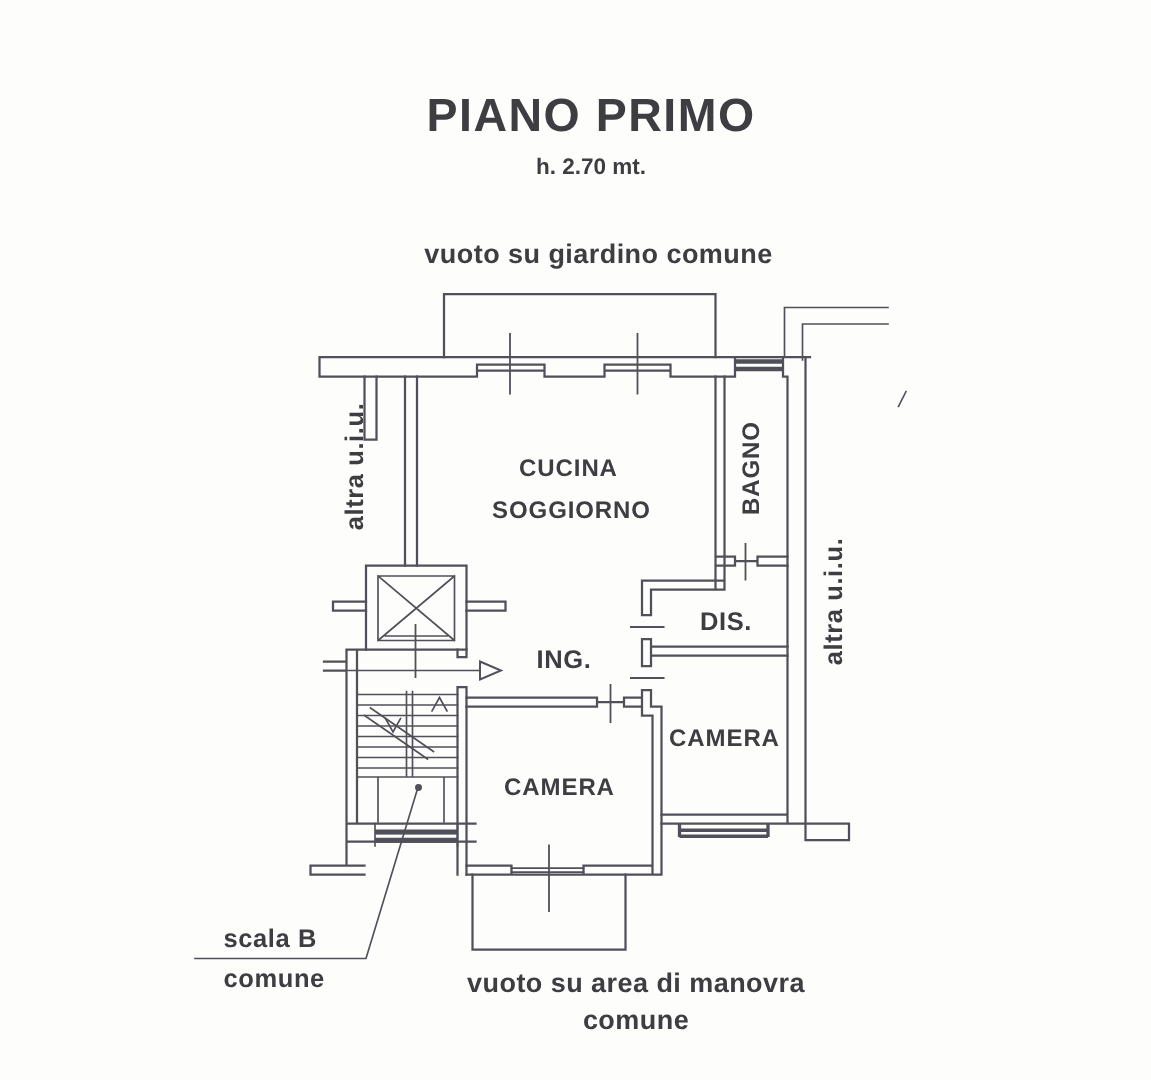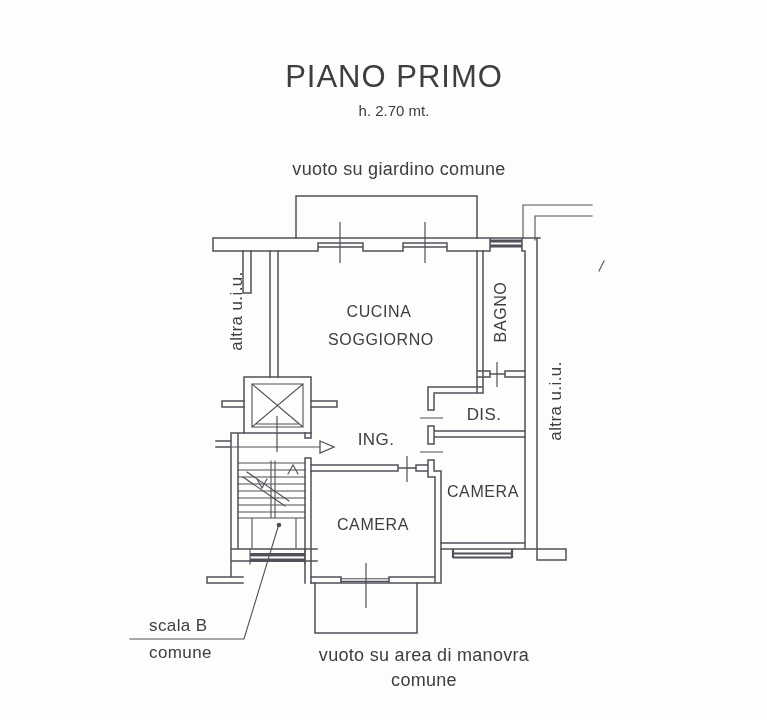--- a/index.html
+++ b/index.html
@@ -4,21 +4,21 @@
 <style>
   :root{
     --line:#50505a;
     --text:#3d3d42;
     --bg:#fdfdfb;
   }
   html,body{margin:0;padding:0;}
   body{background:#e8e8e8;font-family:"Liberation Sans",sans-serif;}
   .page{
     position:relative;width:767px;height:720px;background:var(--bg);
-    margin:0 auto;overflow:hidden;
+    margin:0 auto;overflow:hidden;font-weight:bold;
   }
   svg{position:absolute;left:0;top:0;}
   svg path, svg rect.box, svg circle{vector-effect:non-scaling-stroke;}
   .wall{stroke:var(--line);stroke-width:1.5;fill:none;stroke-linecap:square;}
   .thin{stroke:var(--line);stroke-width:1.1;fill:none;stroke-linecap:square;}
   .tick{stroke:var(--line);stroke-width:1.2;fill:none;}
   .sill{stroke:var(--line);stroke-width:2.2;fill:none;}
   .darkfill{fill:var(--line);stroke:none;}
   .openhead{fill:var(--bg);stroke:var(--line);stroke-width:1.3;stroke-linejoin:miter;}
   text{font-family:"Liberation Sans",sans-serif;fill:var(--text);}

